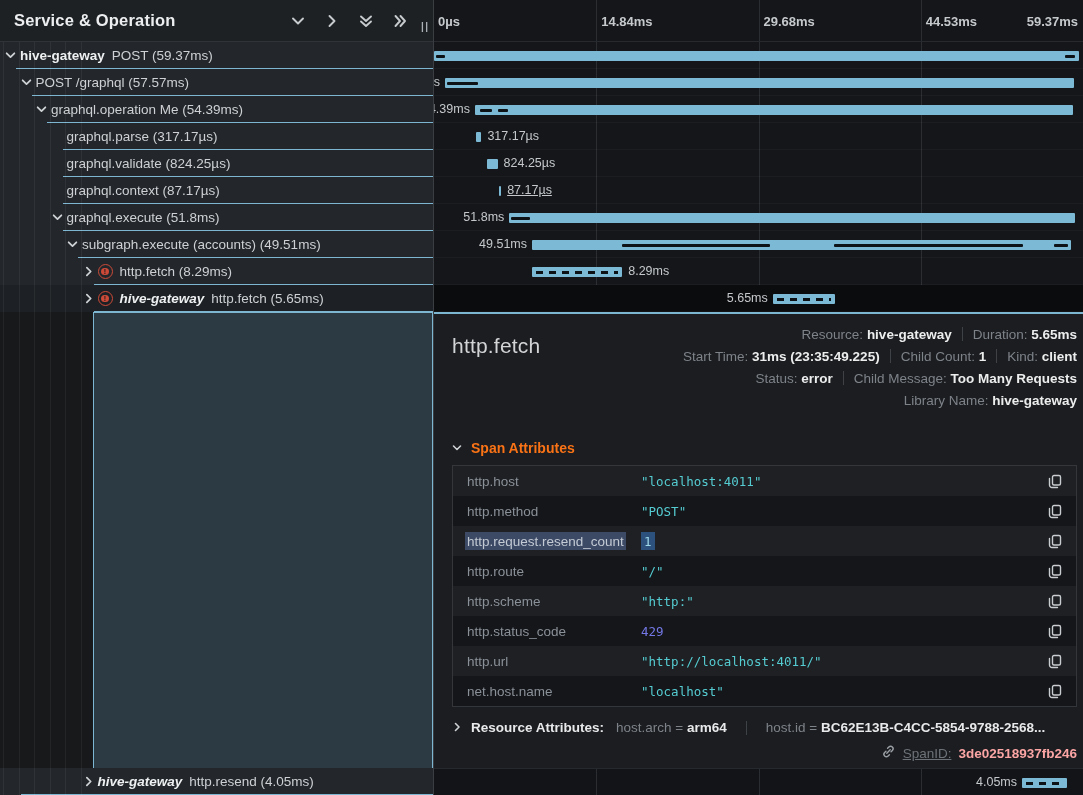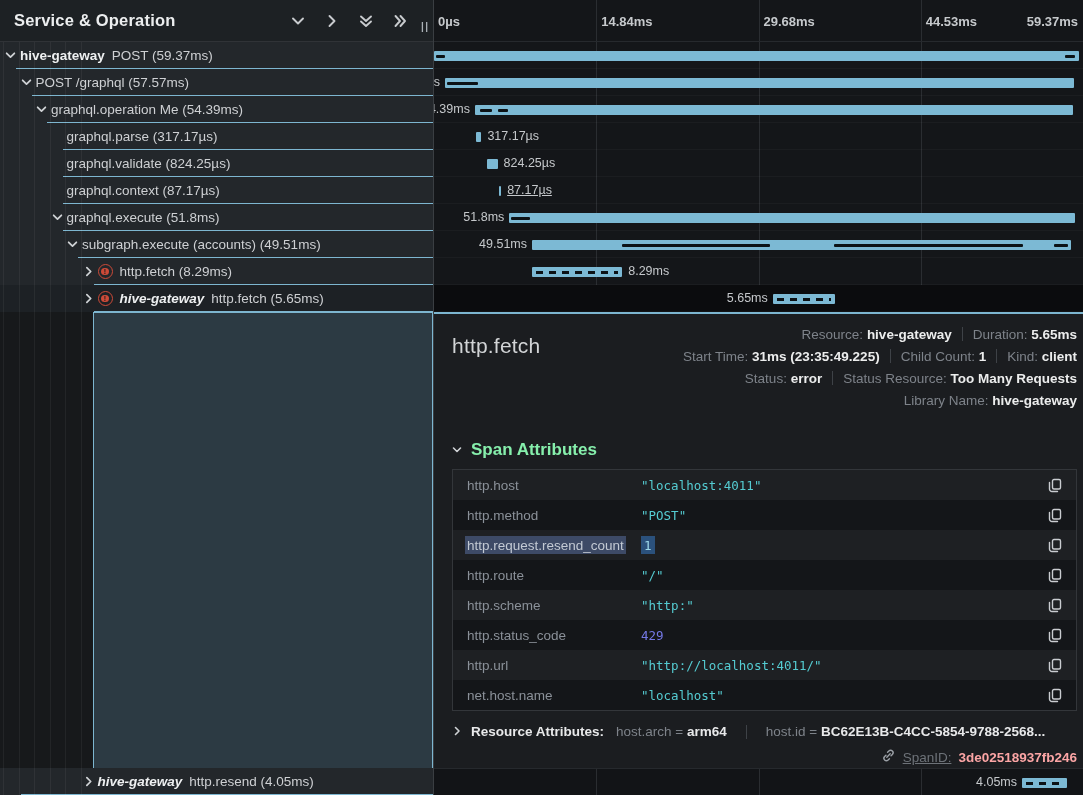--- a/index.html
+++ b/index.html
@@ -57,21 +57,21 @@
   .tl-label{position:absolute;top:0;height:27px;line-height:27px;font-size:12.5px;color:#c5c8cb;white-space:nowrap;}
 
   
   .detail{position:absolute;left:0;top:312px;width:100%;height:456px;background:#1b1d20;
           border-top:2px solid var(--accent,#7db6d0);box-sizing:border-box;padding:10px 6px 0 18px;z-index:3;}
   .detail-head{display:flex;justify-content:space-between;align-items:flex-start;}
   .span-title{margin:10px 0 0;font-size:21px;font-weight:500;color:#d2d4d6;letter-spacing:.2px;}
   .meta{text-align:right;font-size:13.5px;color:#7e838a;line-height:22px;}
   .meta b{color:#eceded;font-weight:700;}
   .vsep{display:inline-block;width:1px;height:14px;background:#3e4247;margin:0 10px;vertical-align:-2px;}
-  .attrs-heading{margin-top:28px;font-size:17px;font-weight:700;color:#86efac;display:flex;gap:9px;align-items:flex-end;cursor:pointer;}
+  .attrs-heading{margin-top:28px;font-size:14px;font-weight:700;color:#f97316;display:flex;gap:9px;align-items:flex-end;cursor:pointer;}
   .attr-table{margin-top:9px;border:1px solid #33363a;}
   .attr-row{display:flex;align-items:center;height:30px;padding:0 12px;font-size:13.5px;box-sizing:border-box;}
   .attr-row:nth-child(odd){background:#1e2023;}
   .attr-row:nth-child(even){background:#141619;}
   .attr-key{width:176px;flex:none;color:#8b9199;}
   .attr-key .k{padding:1.5px 2px;}
   .attr-key .k.hl{background:var(--selection,#3d4a66);color:#c3cad4;}
   .attr-val{flex:1;font-family:"DejaVu Sans Mono",monospace;font-size:12.5px;color:var(--cyan,#55ccd2);}
   .attr-val.number{color:var(--number,#7478e6);}
   .attr-val .selhl{background:#2b517c;color:#9fd9e9;padding:1.5px 3px;}
@@ -315,21 +315,21 @@
           <span class="tl-label" style="right: calc(47.8% + 5px);">5.65ms</span>
         </div>
       </div>
 
     <div class="detail">
       <div class="detail-head">
         <h2 class="span-title">http.fetch</h2>
         <div class="meta" id="meta">
             <div class="meta-line"><span class="ml">Resource: </span><b>hive-gateway</b><span class="vsep"></span><span class="ml">Duration: </span><b>5.65ms</b></div>
             <div class="meta-line"><span class="ml">Start Time: </span><b>31ms (23:35:49.225)</b><span class="vsep"></span><span class="ml">Child Count: </span><b>1</b><span class="vsep"></span><span class="ml">Kind: </span><b>client</b></div>
-            <div class="meta-line"><span class="ml">Status: </span><b>error</b><span class="vsep"></span><span class="ml">Status Resource: </span><b>Too Many Requests</b></div>
+            <div class="meta-line"><span class="ml">Status: </span><b>error</b><span class="vsep"></span><span class="ml">Child Message: </span><b>Too Many Requests</b></div>
             <div class="meta-line"><span class="ml">Library Name: </span><b>hive-gateway</b></div>
           </div>
       </div>
       <div class="attrs-heading">
         <span class="chev-sm">
           <svg width="10" height="10" viewBox="0 0 10 10">
               <path d="M1.5 3 5 6.5 8.5 3"></path>
             </svg></span>
         <span>Span Attributes</span>
       </div>

